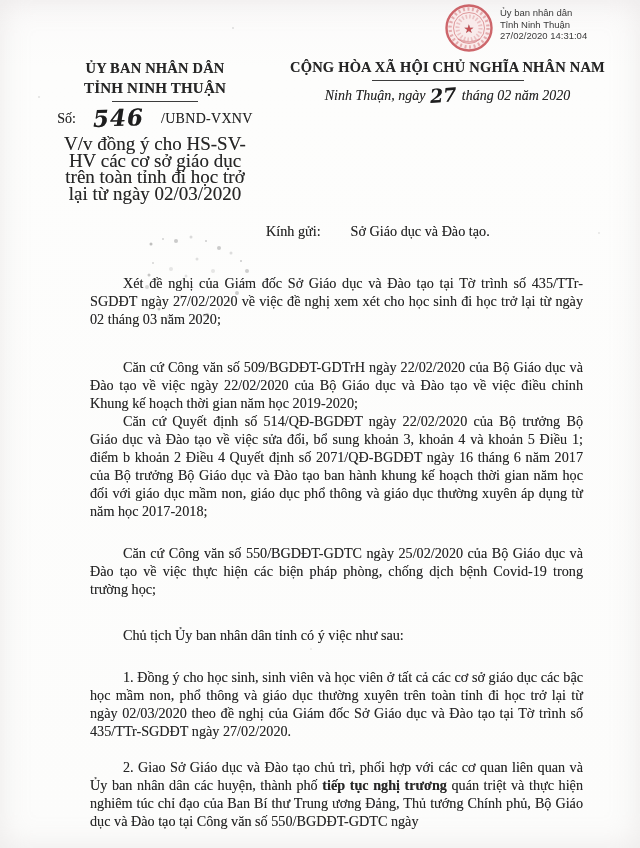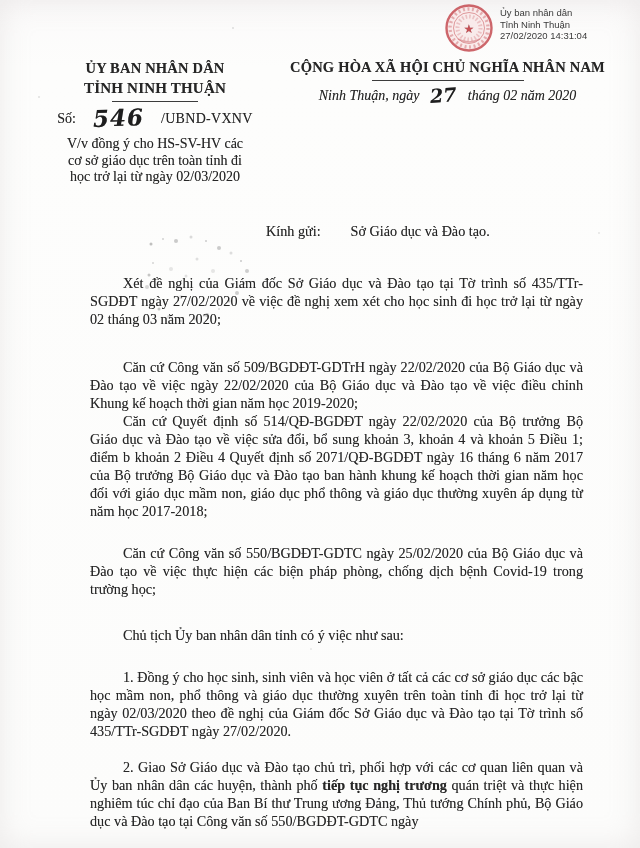--- a/index.html
+++ b/index.html
@@ -33,22 +33,22 @@
   .doc-number{margin-top:5px;font-size:14px;display:flex;justify-content:center;align-items:flex-end;gap:17px;}
   .doc-number .num-label{padding-bottom:2px;}
   .handwritten{
     font-family:"DejaVu Serif", serif;
     font-style:italic;font-weight:bold;
     font-size:23px;line-height:22px;
     letter-spacing:1px;color:#1e1e1e;
     transform:rotate(-2deg);display:inline-block;
   }
   .doc-number .num-suffix{padding-bottom:2px;font-size:14px;letter-spacing:.3px;}
-  .doc-subject{margin:7px auto 0 auto;width:188px;font-size:14px;line-height:16.5px;}
-  .dateline{margin-top:6px;font-style:italic;font-size:14px;display:flex;justify-content:center;align-items:flex-end;gap:11px;}
+  .doc-subject{margin:7px auto 0 auto;width:188px;font-size:19px;line-height:16.5px;}
+  .dateline{margin-top:6px;font-style:italic;font-size:14px;display:flex;justify-content:center;align-items:flex-end;gap:5px;}
   .dateline .day{font-size:19px;line-height:17px;transform:rotate(-4deg);letter-spacing:0;}
   
   .speckles{position:absolute;left:0;top:0;width:2px;height:2px;border-radius:50%;
     box-shadow:
       150px 243px 0 .5px rgba(100,100,100,.40), 162px 238px 0 0 rgba(120,120,120,.32),
       175px 240px 0 1px rgba(110,110,110,.35), 190px 236px 0 .5px rgba(130,130,130,.28),
       205px 240px 0 0 rgba(120,120,120,.36), 218px 247px 0 1px rgba(100,100,100,.32),
       230px 252px 0 .5px rgba(140,140,140,.28), 240px 260px 0 0 rgba(110,110,110,.36),
       246px 270px 0 1px rgba(100,100,100,.30), 243px 282px 0 .5px rgba(120,120,120,.36),
       236px 292px 0 1px rgba(100,100,100,.30), 228px 300px 0 .5px rgba(110,110,110,.36),

